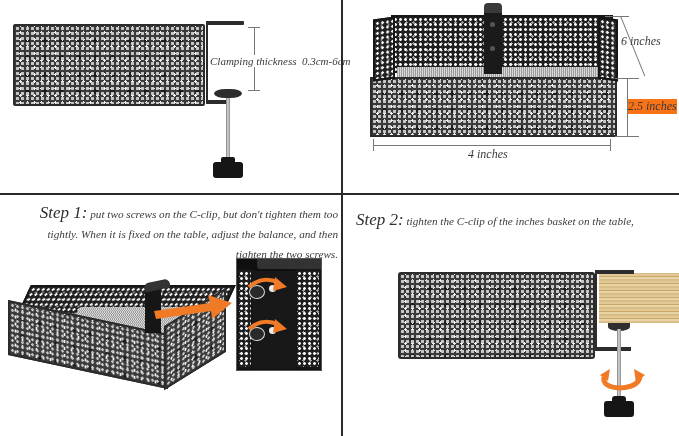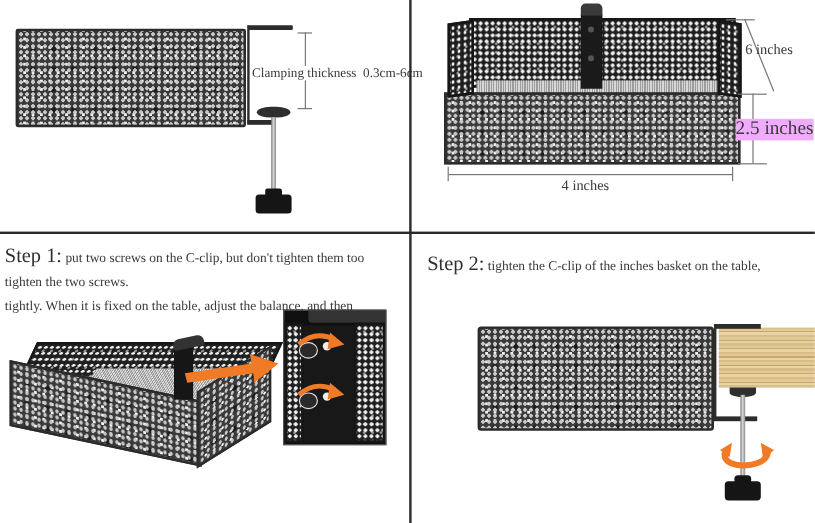--- a/index.html
+++ b/index.html
@@ -1,17 +1,17 @@
 <!DOCTYPE html>
 <html><head>
 <meta charset="utf-8">
 <style>
   html,body{margin:0;padding:0;background:#fff;}
   body{width:679px;height:436px;position:relative;overflow:hidden;font-family:"Liberation Serif","DejaVu Serif",serif;color:#333;}
-  .panel{position:absolute;}
+  .panel{position:absolute;font-style:italic;}
   .divider-v{position:absolute;left:341px;top:0;width:2px;height:436px;background:#2a2a2a;}
   .divider-h{position:absolute;left:0;top:193px;width:679px;height:2px;background:#2a2a2a;}
 
   
   .mesh{
     background-color:#3a3a3a;
     background-image:
       radial-gradient(circle at 50% 50%, #c8c8c8 0 1.4px, transparent 1.6px),
       radial-gradient(circle at 50% 50%, #f2f2f2 0 1.1px, transparent 1.3px),
       radial-gradient(circle at 50% 50%, #1c1c1c 0 2.2px, transparent 2.5px);
@@ -84,33 +84,33 @@
   <div class="mesh-dark" style="position:absolute;left:30px;top:18px;width:22px;height:62px;transform:skewY(-8deg);"></div>
   <div class="mesh-dark" style="position:absolute;left:255px;top:18px;width:20px;height:62px;transform:skewY(8deg);"></div>
 
   <div class="dimline" style="left:262px;top:16px;width:24px;height:1px;"></div>
   <div class="dimline" style="left:277px;top:16px;width:1px;height:65px;transform:rotate(-22deg);transform-origin:top left;"></div>
   <div class="label" style="left:278px;top:34px;font-size:12px;">6 inches</div>
 
   <div class="dimline" style="left:272px;top:78px;width:24px;height:1px;"></div>
   <div class="dimline" style="left:272px;top:136px;width:24px;height:1px;"></div>
   <div class="dimline" style="left:284px;top:78px;width:1px;height:58px;"></div>
-  <div class="label" style="left:270px;top:99px;font-size:16px;background:#f0abfc;">2.5 inches</div>
+  <div class="label" style="left:285px;top:99px;font-size:12px;background:#f97316;">2.5 inches</div>
 
   <div class="dimline" style="left:31px;top:145px;width:236px;height:1px;"></div>
   <div class="dimline" style="left:30px;top:139px;width:1px;height:12px;"></div>
   <div class="dimline" style="left:267px;top:139px;width:1px;height:12px;"></div>
   <div class="label" style="left:125px;top:147px;font-size:12px;">4 inches</div>
 </div>
 
 <div class="panel" style="left:0;top:195px;width:341px;height:241px;">
-  <div class="step-text" style="left:4px;top:8px;width:334px;">
+  <div class="step-text" style="left:4px;top:8px;width:334px;text-align:right;">
     <div><span class="step-head">Step 1:</span> <span>put two screws on the C-clip, but don't tighten them too</span></div>
+    <div>tightly. When it is fixed on the table, adjust the balance, and then</div>
     <div>tighten the two screws.</div>
-    <div>tightly. When it is fixed on the table, adjust the balance, and then</div>
   </div>
 
   <div class="mesh-dark" style="position:absolute;left:22px;top:90px;width:205px;height:38px;transform:skewX(-25deg);"></div>
   <div class="grate" style="position:absolute;left:70px;top:112px;width:140px;height:30px;transform:skewX(-35deg);"></div>
   <div class="mesh" style="position:absolute;left:8px;top:122px;width:160px;height:55px;transform:skewY(12deg);"></div>
   <div class="mesh" style="position:absolute;left:164px;top:112px;width:62px;height:64px;transform:skewY(-32deg);"></div>
 
   <div class="metal" style="position:absolute;left:145px;top:92px;width:16px;height:46px;background:#161616;"></div>
   <div style="position:absolute;left:144px;top:86px;width:26px;height:9px;background:#333;border-radius:5px 5px 2px 2px;transform:rotate(-12deg);"></div>
 

